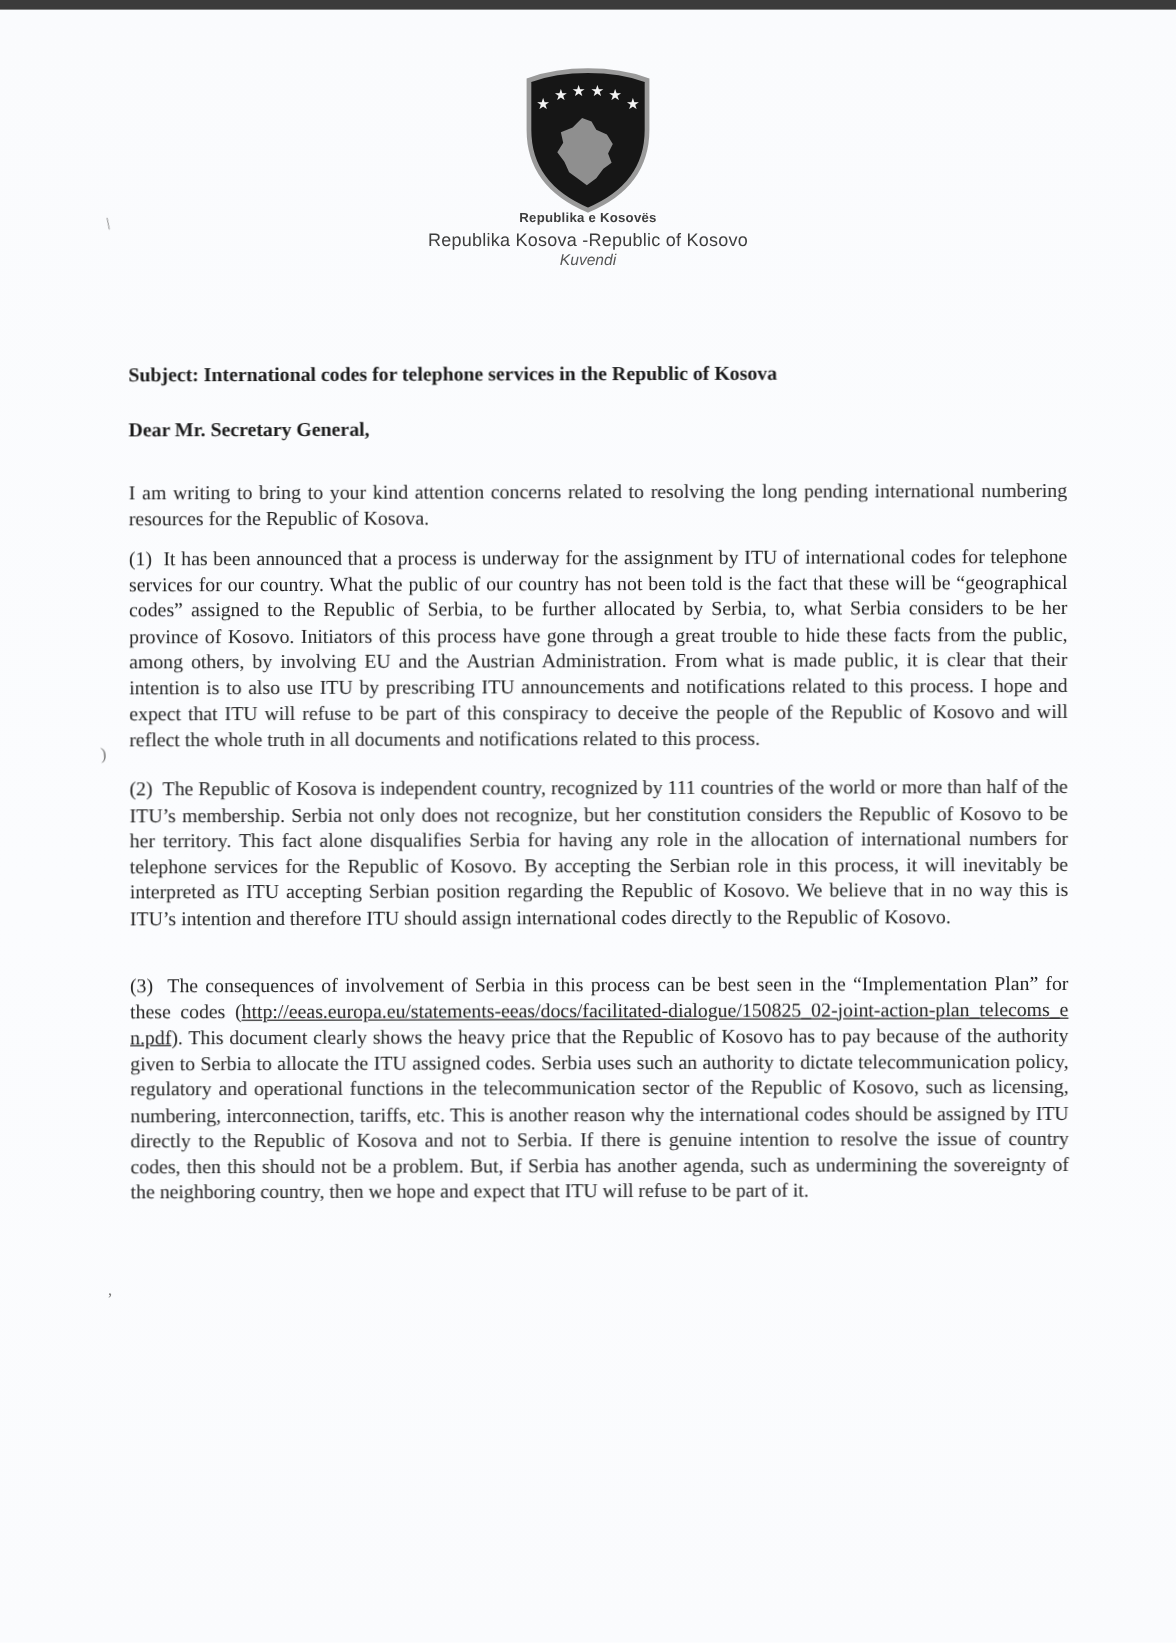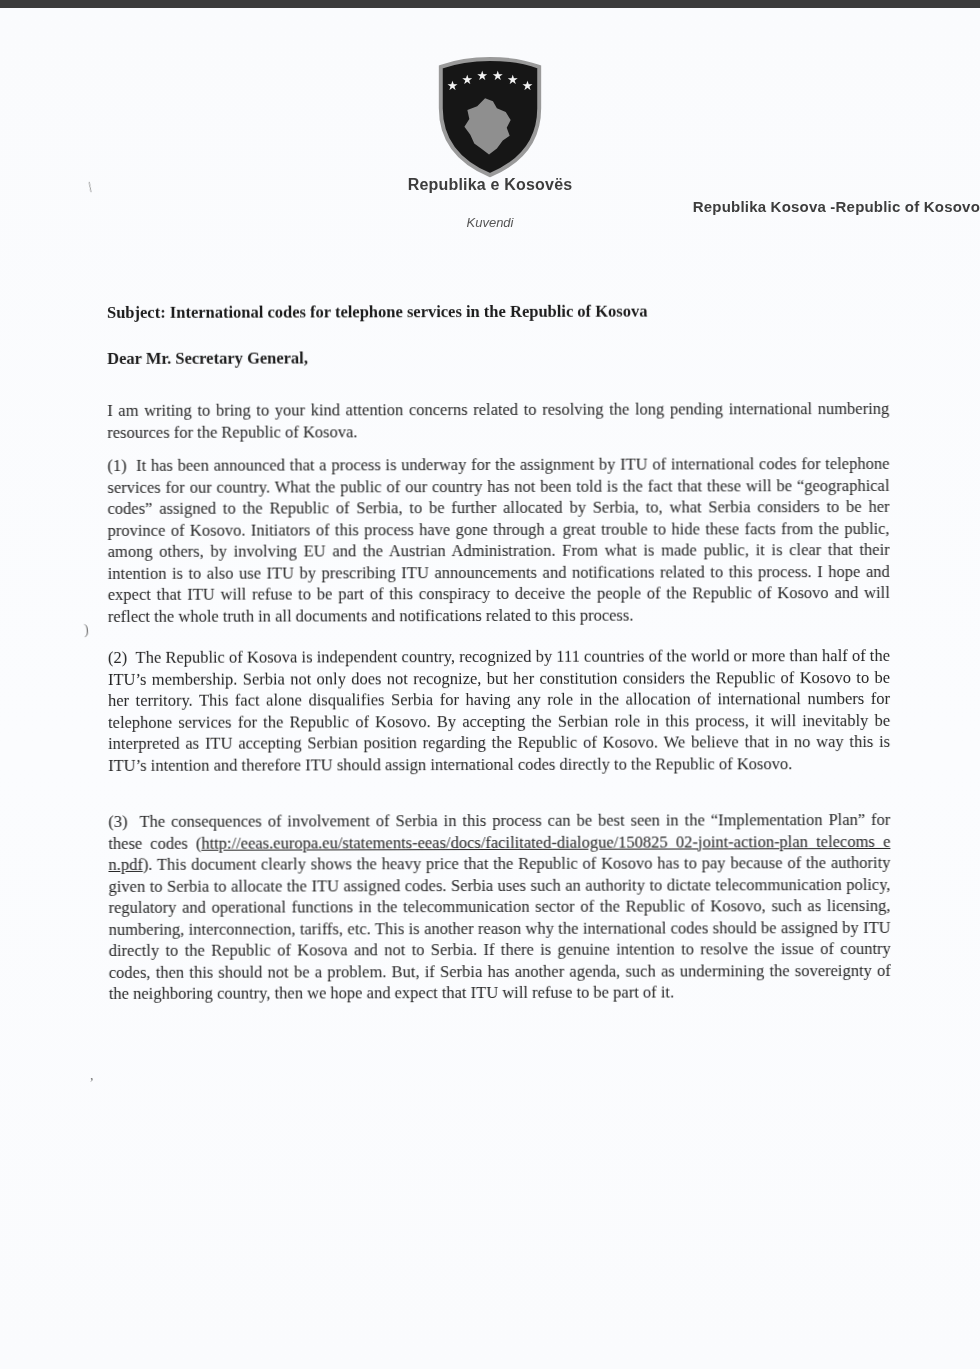--- a/index.html
+++ b/index.html
@@ -34,22 +34,22 @@
   .letterhead {
     position: absolute;
     top: 176px;
     left: 0;
     width: 100%;
     text-align: center;
     font-family: "Liberation Sans", "DejaVu Sans", sans-serif;
     color: #3d3d3d;
     filter: blur(0.25px);
   }
-  .letterhead .lh-line1 { font-size: 16px; font-weight: 700; letter-spacing: 0.2px; }
-  .letterhead .lh-line2 { font-size: 15px; font-weight: 700; letter-spacing: 0.2px; margin-top: 4px; text-align: right; }
+  .letterhead .lh-line1 { font-size: 11px; font-weight: 700; letter-spacing: 0.2px; }
+  .letterhead .lh-line2 { font-size: 15px; font-weight: 400; letter-spacing: 0.2px; margin-top: 4px; }
   .letterhead .lh-line3 { font-size: 13px; font-style: italic; font-weight: 400; color: #555; margin-top: 0; }
 
   .letter-body {
     position: absolute;
     top: 302px;
     left: 107px;
     width: 782px;
     color: #242424;
     font-size: 16.5px;
     line-height: 21.5px;

